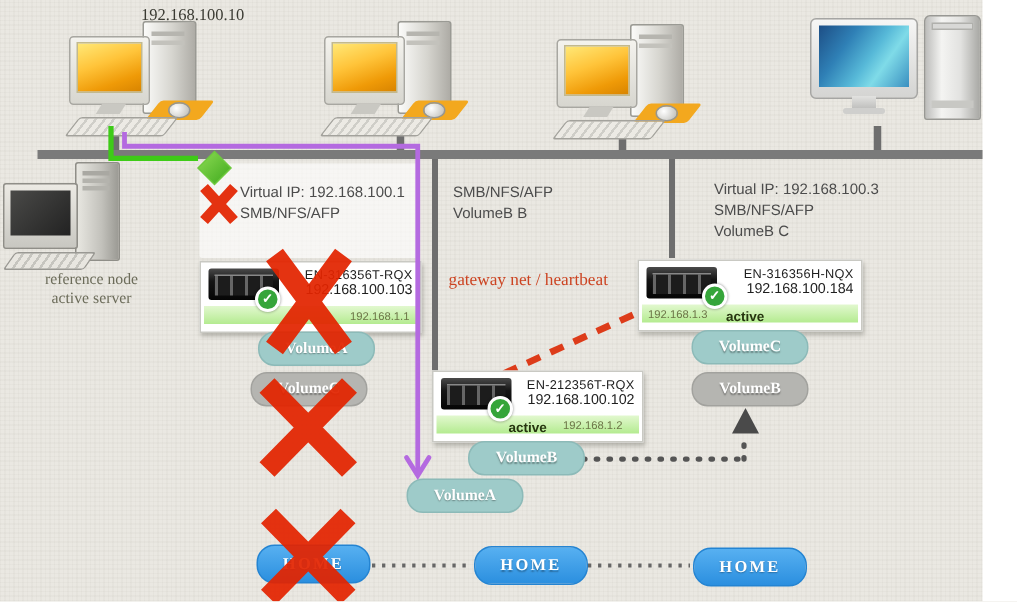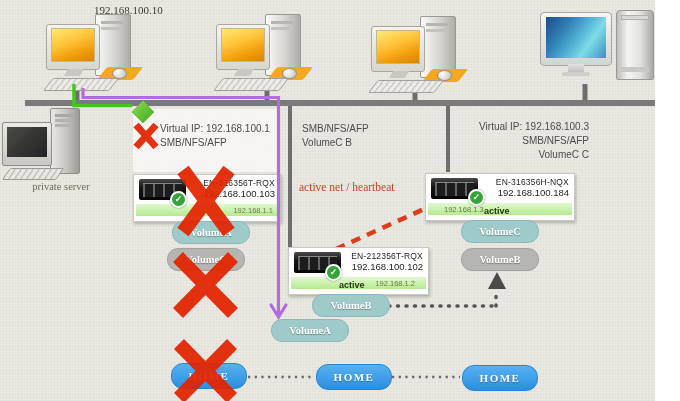--- a/index.html
+++ b/index.html
@@ -52,21 +52,21 @@
   .refnode .rkeyboard{position:absolute;left:4px;top:60px;width:52px;height:10px;border:1px solid #9a9994;border-radius:2px;
     background:repeating-linear-gradient(90deg,#e8e6e0 0 4px,#c6c5bf 4px 6px);transform:skewX(-35deg);}
   .refnode .rlabel{position:absolute;left:0;top:72px;width:118px;text-align:center;
     font:10.5px "Liberation Serif",serif;color:#6c6c5a;line-height:13px;}
 
   
   .vip{position:absolute;width:135px;font-size:10px;line-height:13.8px;color:#4c4c4c;z-index:3;}
   #panel-a{position:absolute;left:133px;top:109px;width:146px;height:63px;background:rgba(255,255,255,0.62);border-radius:2px;z-index:2;}
   #vip-a{left:160px;top:122px;}
   #vip-b{left:302px;top:122px;}
-  #vip-c{left:454px;top:120px;text-align:right;}
+  #vip-c{left:476px;top:120px;}
   .hb-label{position:absolute;left:299px;top:181px;font:11.5px "Liberation Serif",serif;color:#cc4422;z-index:3;}
   .gw-ip{position:absolute;left:94px;top:4px;font:11px "Liberation Serif",serif;color:#3a3a32;z-index:3;}
 
   
   .server-box{position:absolute;background:#fff;border:1px solid #c9c9c3;box-shadow:1px 2px 3px rgba(60,60,50,0.3);z-index:3;}
   #box-a{left:133px;top:174px;width:146px;height:46px;}
   #box-b{left:288px;top:247px;width:139px;height:46px;}
   #box-c{left:425px;top:173px;width:148px;height:46px;}
   .rack{position:absolute;left:5px;top:4px;width:47px;height:21px;border-radius:2px;
     background:linear-gradient(#4a4a4a,#151515 40%,#050505);}
@@ -165,39 +165,40 @@
 
   <div class="refnode">
     <div class="rtower">
         <div class="rslot"></div>
       </div>
     <div class="rmonitor">
         <div class="rscreen"></div>
       </div>
     <div class="rkeyboard"></div>
     <div class="rlabel">
-      <div>private server</div>
+      <div>reference node</div>
+      <div>active server</div>
     </div>
   </div>
 
   <div class="vip" id="vip-a">
     <div>Virtual IP: 192.168.100.1</div>
     <div>SMB/NFS/AFP</div>
   </div>
   <div class="vip" id="vip-b">
     <div>SMB/NFS/AFP</div>
-    <div>VolumeC B</div>
+    <div>VolumeB B</div>
   </div>
   <div class="vip" id="vip-c">
     <div>Virtual IP: 192.168.100.3</div>
     <div>SMB/NFS/AFP</div>
-    <div>VolumeC C</div>
-  </div>
-
-  <div class="hb-label">active net / heartbeat</div>
+    <div>VolumeB C</div>
+  </div>
+
+  <div class="hb-label">gateway net / heartbeat</div>
 
   <div class="server-box" id="box-a">
     <div class="rack">
         <div class="bays"></div>
       </div>
     <div class="check" style="left:36px;top:16px;">✓</div>
     <div class="ids">
       <div class="model">EN-316356T-RQX</div>
       <div class="devip">192.168.100.103</div>
     </div>
@@ -225,21 +226,21 @@
   <div class="server-box" id="box-c">
     <div class="rack">
         <div class="bays"></div>
       </div>
     <div class="check" style="left:42px;top:15px;">✓</div>
     <div class="ids">
       <div class="model">EN-316356H-NQX</div>
       <div class="devip">192.168.100.184</div>
     </div>
     <div class="statusbar">
-      <div class="lanip" style="left:4px;margin-left:12px;">192.168.1.3</div>
+      <div class="lanip" style="left:4px;">192.168.1.3</div>
       <div class="status" style="left:56px;">active</div>
     </div>
   </div>
 
   <div class="pill teal" style="left:172px;top:221px;">VolumeA</div>
   <div class="pill grayp" style="left:167px;top:248px;">VolumeC</div>
   <div class="pill teal" style="left:312px;top:294px;">VolumeB</div>
   <div class="pill teal" style="left:271px;top:319px;">VolumeA</div>
   <div class="pill teal" style="left:461px;top:220px;">VolumeC</div>
   <div class="pill grayp" style="left:461px;top:248px;">VolumeB</div>

